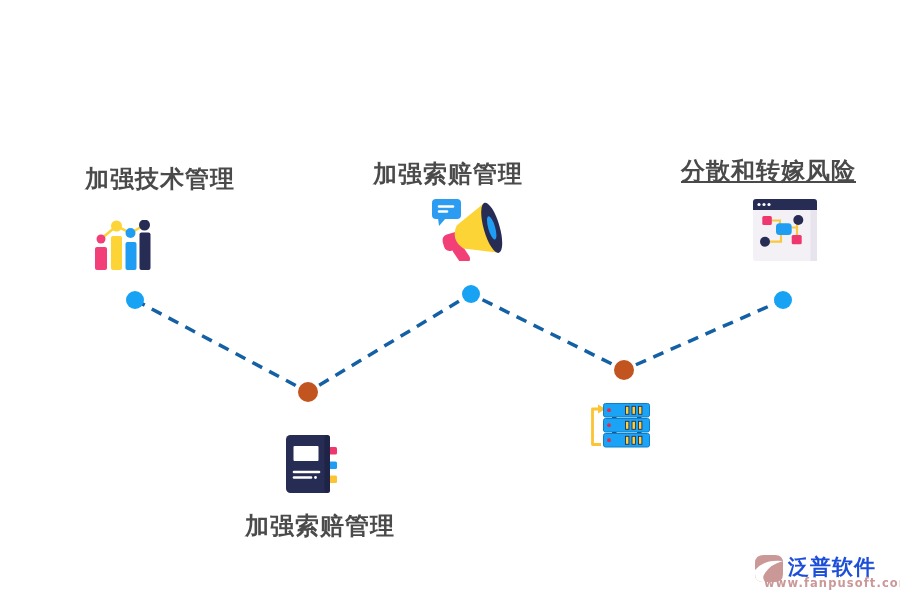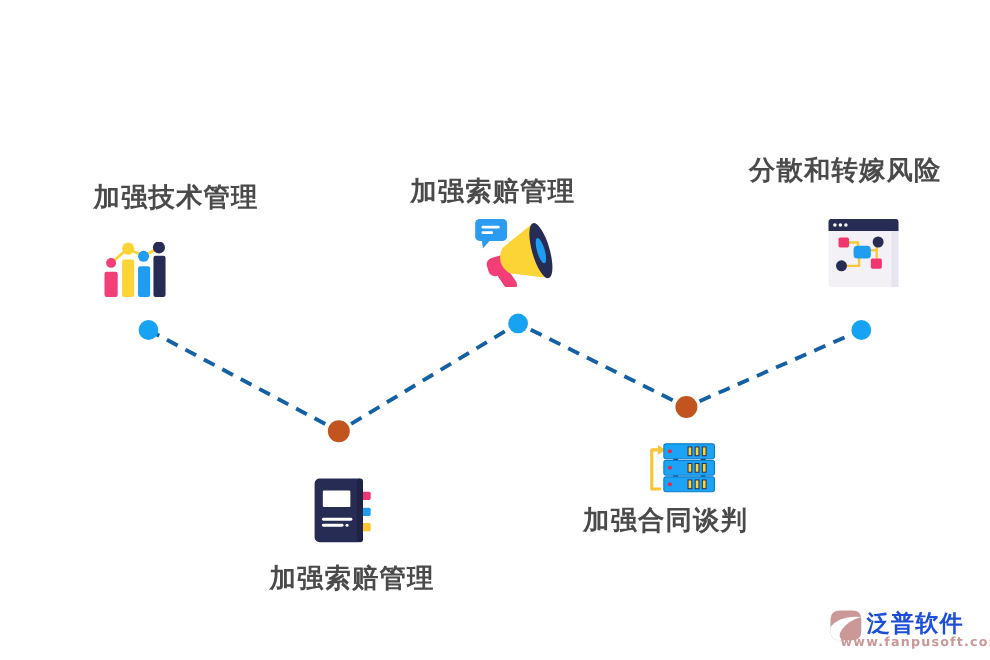--- a/index.html
+++ b/index.html
@@ -8,21 +8,21 @@
     overflow:hidden;font-family:"DejaVu Sans",sans-serif;
   }
   .step-label{
     position:absolute;font-size:24px;font-weight:bold;color:#4a4a4a;
     letter-spacing:1px;white-space:nowrap;
   }
   #label-0{left:85px;top:163px;}
   #label-1{left:245px;top:510px;}
   #label-2{left:373px;top:158px;}
   #label-3{left:530px;top:457px;}
-  #label-4{left:681px;top:139px;}
+  #label-4{left:681px;top:155px;text-decoration:underline;}
   .icon{position:absolute;}
   #icon-0{left:92px;top:220px;}
   #icon-1{left:283px;top:432px;}
   #icon-2{left:430px;top:197px;}
   #icon-3{left:587px;top:399px;}
   #icon-4{left:753px;top:199px;}
   #zigzag{position:absolute;left:0;top:0;pointer-events:none;}
   .watermark{position:absolute;left:752px;top:553px;width:148px;height:40px;}
   .wm-mark{position:absolute;left:2px;top:1px;}
   .wm-brand{
@@ -44,21 +44,20 @@
       <circle cx="135" cy="300" r="9" fill="#18a2f3"></circle>
       <circle cx="308" cy="392" r="10" fill="#c2541f"></circle>
       <circle cx="471" cy="294" r="9" fill="#18a2f3"></circle>
       <circle cx="624" cy="370" r="10" fill="#c2541f"></circle>
       <circle cx="783" cy="300" r="9" fill="#18a2f3"></circle>
     </svg>
 
   <div id="label-0" class="step-label">加强技术管理</div>
   <div id="label-1" class="step-label">加强索赔管理</div>
   <div id="label-2" class="step-label">加强索赔管理</div>
-  <div id="label-3" class="step-label">加强合同谈判</div>
   <div id="label-4" class="step-label">分散和转嫁风险</div>
 
   <div id="icon-0" class="icon">
     <svg width="64" height="50" viewBox="0 0 64 50">
       <polyline points="9,19 24.5,6 38.5,13 52.5,5" fill="none" stroke="#fcd435" stroke-width="2.5"></polyline>
       <circle cx="9" cy="19" r="4.5" fill="#f23f77"></circle>
       <circle cx="24.5" cy="6" r="5.5" fill="#fcd435"></circle>
       <circle cx="38.5" cy="13" r="5" fill="#1e9df2"></circle>
       <circle cx="52.5" cy="5" r="5.5" fill="#272c55"></circle>
       <rect x="3" y="27" width="12" height="23" rx="2" fill="#f23f77"></rect>

